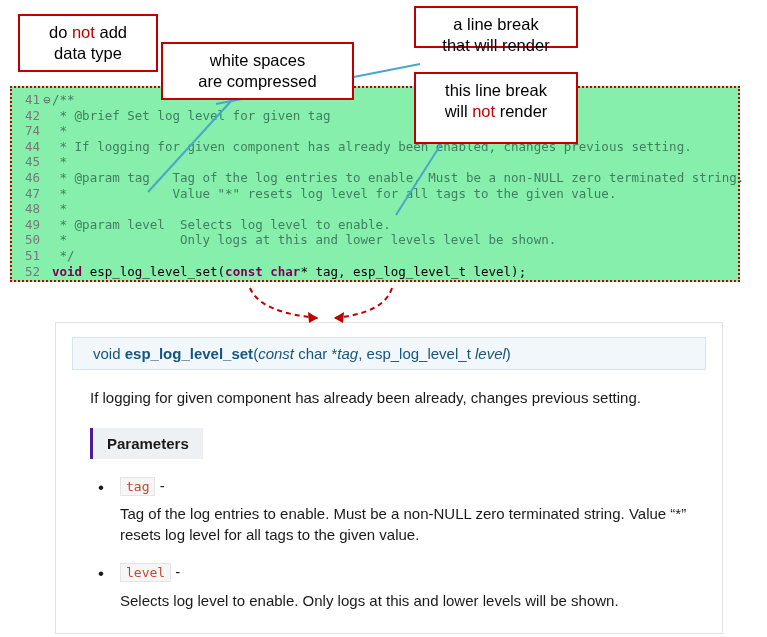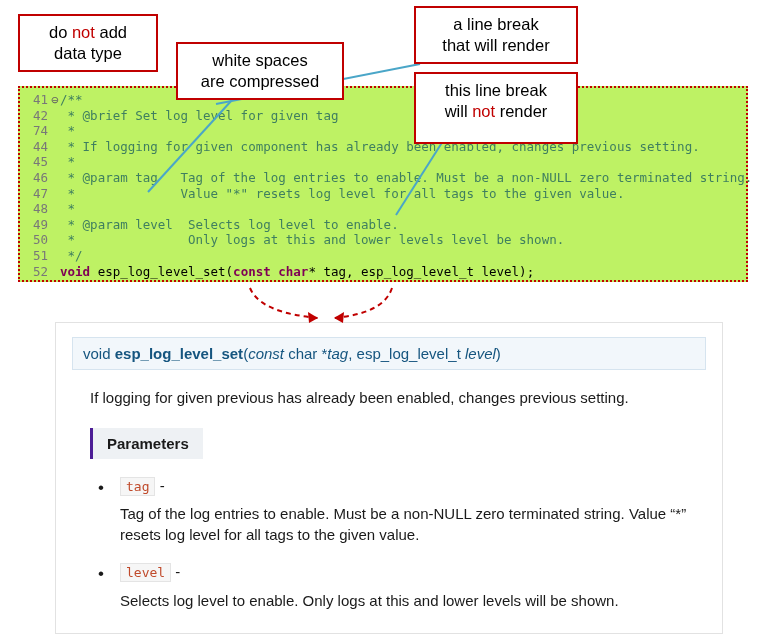--- a/index.html
+++ b/index.html
@@ -26,42 +26,42 @@
     text-align: center;
     padding: 6px 10px;
     box-sizing: border-box;
     z-index: 5;
   }
   .callout .hl {
     color: #c00000;
   }
 
   #callout-datatype { left: 18px;  top: 14px;  width: 140px; height: 58px; }
-  #callout-spaces   { left: 176px; top: 42px;  width: 168px; height: 58px; }
-  #callout-render   { left: 414px; top: 6px;   width: 164px; height: 58px; }
+  #callout-spaces   { left: 161px; top: 42px;  width: 193px; height: 58px; }
+  #callout-render   { left: 414px; top: 6px;   width: 164px; height: 42px; }
   #callout-norender { left: 414px; top: 72px;  width: 164px; height: 72px; }
 
   
   #connectors {
     position: absolute;
     left: 0; top: 0;
     width: 767px; height: 637px;
     pointer-events: none;
     z-index: 4;
   }
 
   
   #code-block {
     position: absolute;
-    left: 18px;
+    left: 10px;
     top: 86px;
     width: 730px;
     height: 196px;
     border: 2px dotted #c00000;
-    background: #bef264;
+    background: #86efac;
     box-sizing: border-box;
     padding: 4px 2px 4px 2px;
     z-index: 2;
   }
   .code-line {
     font-family: "DejaVu Sans Mono", monospace;
     font-size: 12.5px;
     line-height: 15.6px;
     white-space: pre;
     height: 15.6px;
@@ -92,21 +92,21 @@
     height: 312px;
     background: #ffffff;
     border: 1px solid #e2e2e2;
     box-sizing: border-box;
     z-index: 2;
   }
   #doc-signature {
     margin: 14px 16px 0 16px;
     background: #f2f7fb;
     border: 1px solid #d6e4ef;
-    padding: 7px 10px;
+    padding: 7px 20px;
     font-family: "Liberation Sans", sans-serif;
     font-size: 15px;
     color: #15557f;
     font-weight: bold;
   }
   #doc-signature .par { font-style: italic; font-weight: normal; }
   #doc-signature .pln { font-weight: normal; color: #15557f; }
 
   .doc-para {
     margin: 18px 16px 0 34px;
@@ -208,21 +208,21 @@
     <div class="code-line"><span class="ln">51</span><span class="fold"> </span><span class="cmt"> */</span></div>
     <div class="code-line"><span class="ln">52</span><span class="fold"> </span><span class="kw">void</span><span class="plain"> esp_log_level_set(</span><span class="kw">const</span><span class="plain"> </span><span class="kw">char</span><span class="plain">* tag, esp_log_level_t level);</span></div>
   </div>
 
 <div id="doc-panel">
   <div id="doc-signature">
     <span class="pln">void</span>
     <span>esp_log_level_set</span><span class="pln">(</span><span class="par">const</span><span class="pln"> char *</span><span class="par">tag</span><span class="pln">, </span><span class="pln">esp_log_level_t </span><span class="par">level</span><span class="pln">)</span>
   </div>
 
-  <div class="doc-para">If logging for given previous has already been enabled, changes previous setting.</div>
+  <div class="doc-para">If logging for given component has already been already, changes previous setting.</div>
 
   <div id="params-header">Parameters</div>
 
   <div class="param-item">
     <span class="bullet">•</span>
     <span class="param-code">tag</span>
     <span>-</span>
     <div class="param-desc">Tag of the log entries to enable. Must be a non-NULL zero terminated string. Value “*” resets log level for all tags to the given value.</div>
   </div>
 

